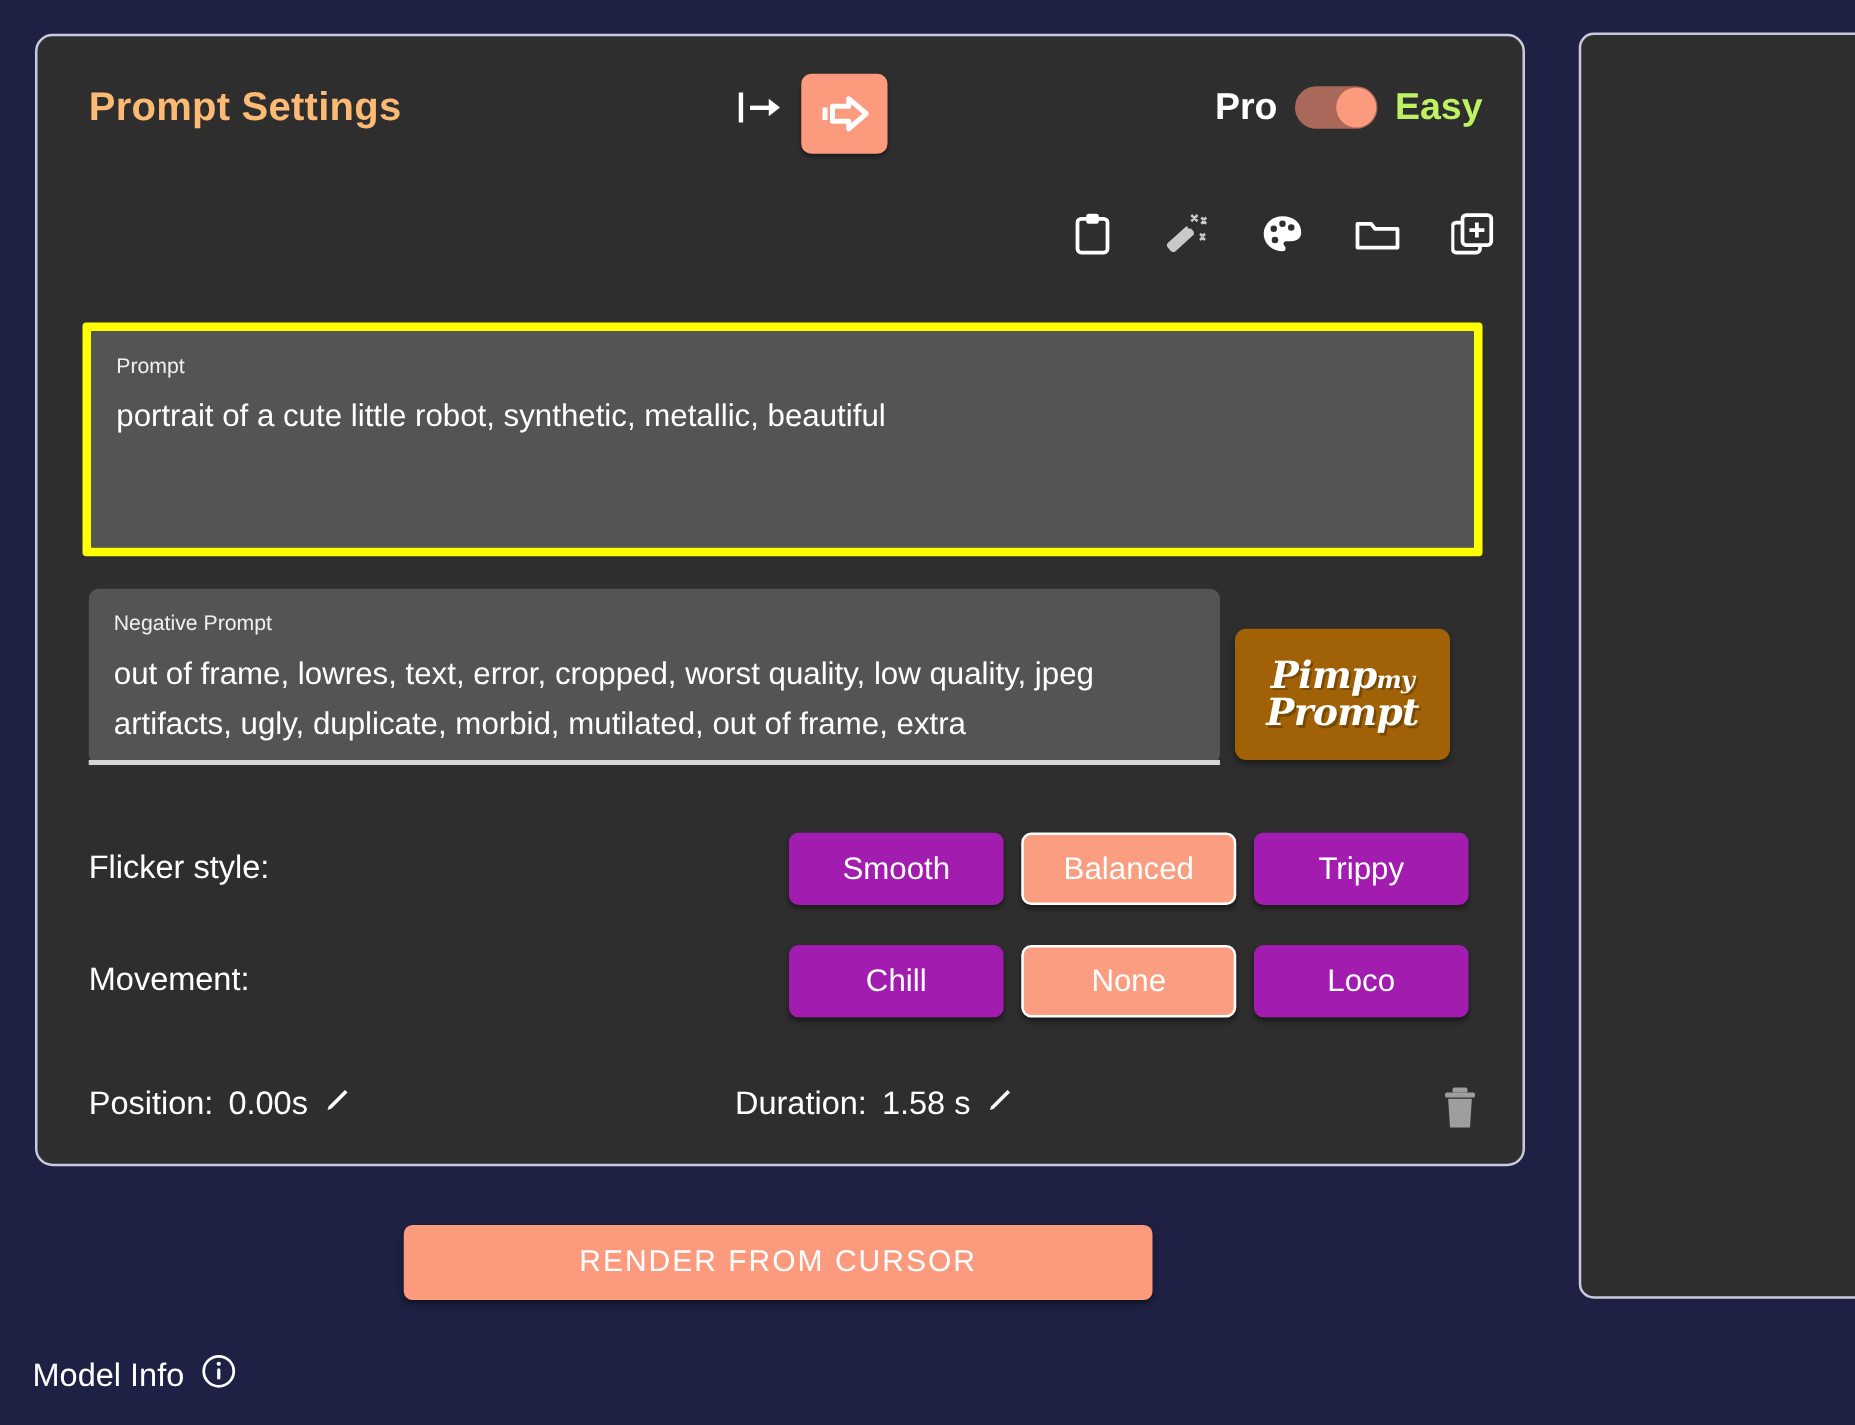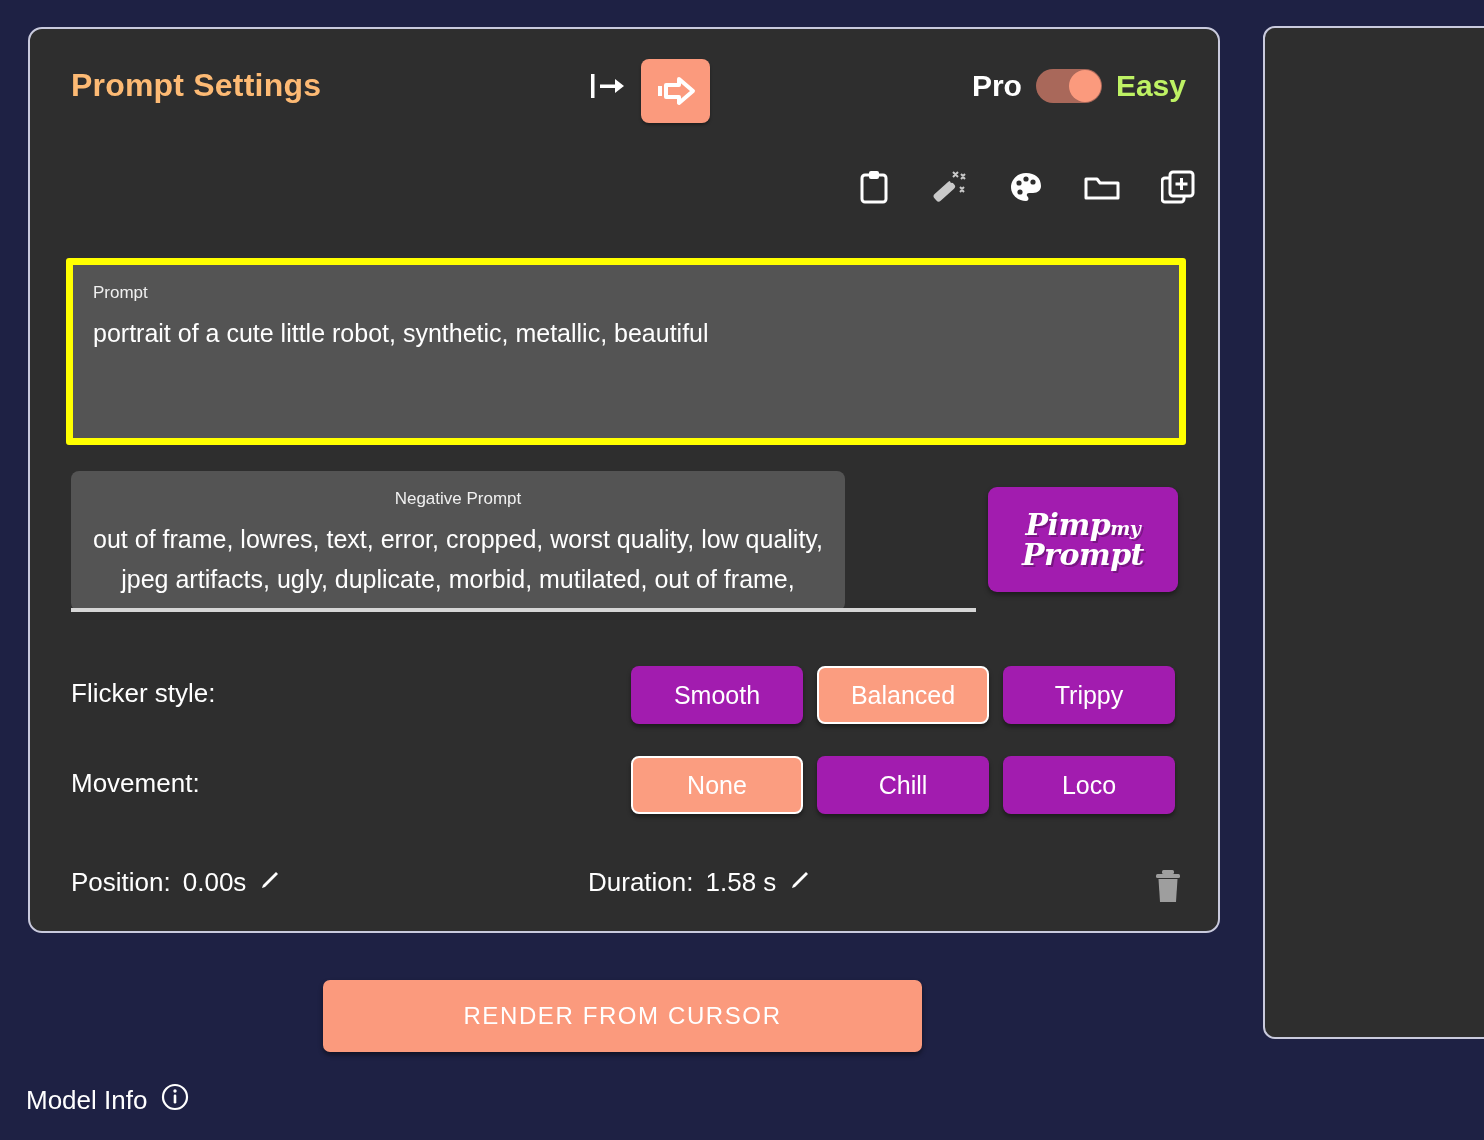--- a/index.html
+++ b/index.html
@@ -86,35 +86,34 @@
     width: 100%; height: 100%;
     background: #545454;
     padding: 18px 20px;
   }
   .field-label { font-size: 17px; color: #f0f0f0; margin-bottom: 10px; }
   .field-text { font-size: 25px; color: #ffffff; line-height: 1.6; }
 
   
   .neg-box {
     position: absolute; left: 41px; top: 442px;
-    width: 774px; height: 140px;
+    width: 905px; height: 140px;
     background: #545454;
     border-radius: 8px;
     padding: 18px 20px 0 20px;
     overflow: hidden;
-    text-align: center;
   }
   .neg-scroll {
     position: absolute; left: 41px; top: 579px;
     width: 905px; height: 4px; background: #d6d6d6;
   }
   .pimp-btn {
-    position: absolute; left: 958px; top: 458px;
-    width: 190px; height: 105px;
-    background: #a21caf; border-radius: 9px;
+    position: absolute; left: 958px; top: 474px;
+    width: 172px; height: 105px;
+    background: #a16207; border-radius: 9px;
     display: flex; align-items: center; justify-content: center;
     box-shadow: 0 3px 5px rgba(0,0,0,.4);
   }
   .pimp-txt {
     font-family: "DejaVu Serif", serif;
     font-style: italic; font-weight: bold;
     color: #ffffff; font-size: 30px; line-height: 1.0;
     text-align: center;
     text-shadow: 2px 2px 0 rgba(0,0,0,.25);
     letter-spacing: -0.5px;
@@ -141,21 +140,21 @@
     position: absolute; left: 41px; top: 838px; width: 1120px; height: 44px;
   }
   .meta-item { position: absolute; display: flex; align-items: center; gap: 12px;
     font-size: 26px; color: #ffffff; }
   .pencil { font-size: 22px; }
   .trash { position: absolute; right: 8px; top: 2px; }
 
   
   .render-btn {
     position: absolute; left: 323px; top: 980px;
-    width: 599px; height: 72px;
+    width: 599px; height: 60px;
     background: #fb9a7d; border-radius: 7px;
     display: flex; align-items: center; justify-content: center;
     font-size: 24px; color: #ffffff; letter-spacing: 1.6px;
     box-shadow: 0 3px 5px rgba(0,0,0,.45);
   }
 
   
   .model-info {
     position: absolute; left: 26px; top: 1083px;
     display: flex; align-items: center; gap: 14px;
@@ -265,22 +264,22 @@
       <div class="opt-btns">
         <div class="opt-btn">Smooth</div>
         <div class="opt-btn sel">Balanced</div>
         <div class="opt-btn">Trippy</div>
       </div>
     </div>
 
     <div class="opt-row" style="top:727px;">
       <div class="opt-label">Movement:</div>
       <div class="opt-btns">
+        <div class="opt-btn">Chill</div>
         <div class="opt-btn sel">None</div>
-        <div class="opt-btn">Chill</div>
         <div class="opt-btn">Loco</div>
       </div>
     </div>
 
     <div class="meta-row">
       <div class="meta-item" style="left:0;">
         <span>Position:</span>
         <span>0.00s</span>
         <span class="pencil">
           <svg width="24" height="24" viewBox="0 0 24 24">

